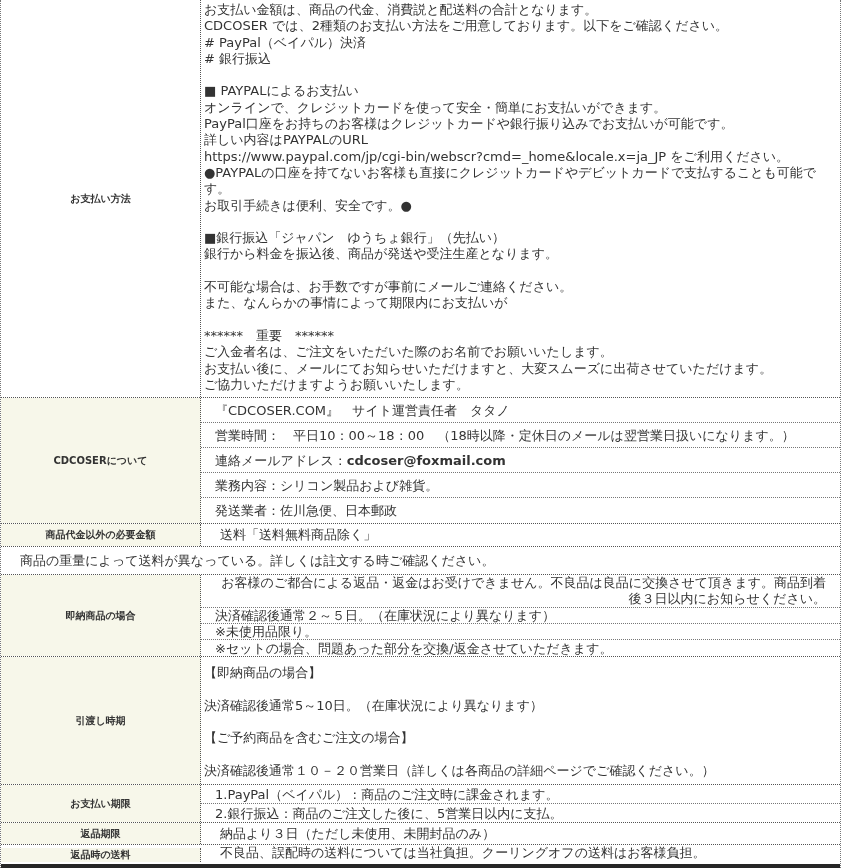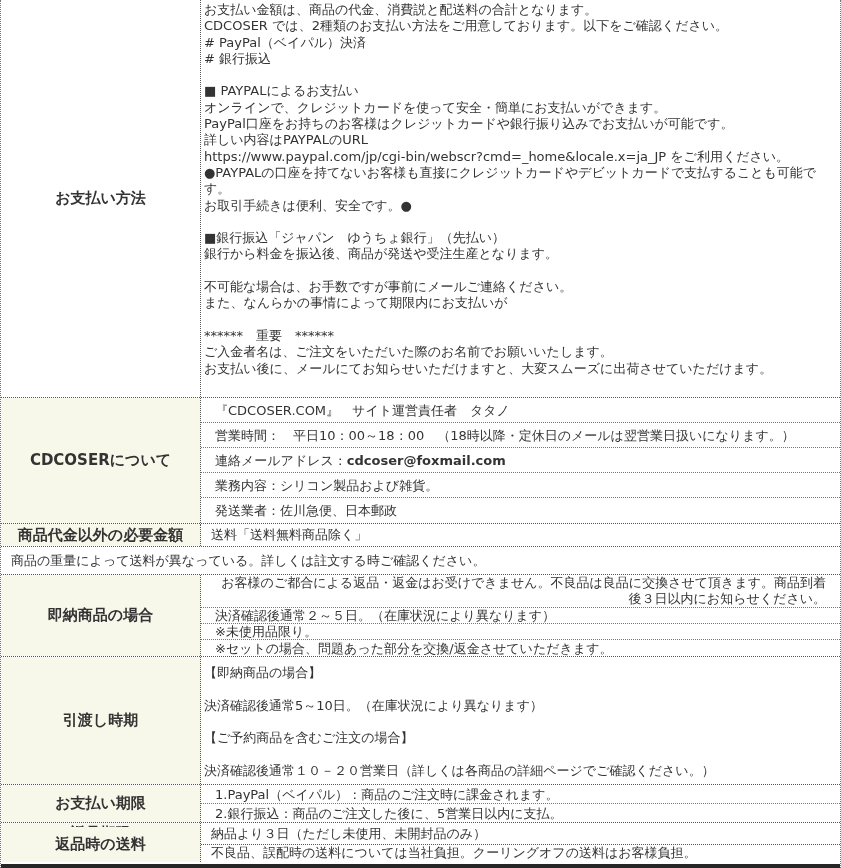--- a/index.html
+++ b/index.html
@@ -6,35 +6,35 @@
   body{font-family:"DejaVu Sans","Liberation Sans",sans-serif;color:#333333;}
   .info-table{
     width:841px;height:868px;box-sizing:border-box;
     border-left:1px dotted #777;border-right:1px dotted #777;
     overflow:hidden;
   }
   .row{display:flex;box-sizing:border-box;border-bottom:1px dotted #555;width:100%;}
   .label-cell{
     flex:0 0 200px;width:200px;box-sizing:border-box;
     display:flex;align-items:center;justify-content:center;
-    font-weight:bold;font-size:15px;text-align:center;
+    font-weight:bold;font-size:10px;text-align:center;
     border-right:1px dotted #555;background:#f7f7ea;
-    padding:8px 4px;
+    padding:0 4px;
   }
   .row-payment .label-cell{background:#ffffff;}
   .content-cell{flex:1;min-width:0;font-size:13px;box-sizing:border-box;}
   .para{padding:2px 16px 0 3px;}
   .pline{line-height:16.3px;min-height:16.3px;white-space:pre-wrap;}
   .subrow{
     display:flex;align-items:center;box-sizing:border-box;
     border-bottom:1px dotted #777;padding:0 14px;line-height:15px;text-align:right;
   }
   .subrow:last-child{border-bottom:none;}
   .subrow.top{align-items:flex-start;line-height:16px;}
-  .center-cell{display:flex;align-items:center;padding:0 10px;}
+  .center-cell{display:flex;align-items:center;padding:0 19px;}
   .bold{font-weight:bold;}
   
   .row-payment{height:398px;}
   .row-about{height:126px;}
   .row-about .subrow{height:25px;}
   .row-extra{height:23px;}
   .row-shipnote{height:28px;}
   .row-defect{height:82px;}
   .row-defect .sr1{height:33px;}
   .row-defect .sr2,.row-defect .sr3,.row-defect .sr4{height:16px;}
@@ -70,20 +70,21 @@
       <div class="pline"></div>
       <div class="pline">■銀行振込「ジャパン　ゆうちょ銀行」（先払い）</div>
       <div class="pline">銀行から料金を振込後、商品が発送や受注生産となります。</div>
       <div class="pline"></div>
       <div class="pline">不可能な場合は、お手数ですが事前にメールご連絡ください。</div>
       <div class="pline">また、なんらかの事情によって期限内にお支払いが</div>
       <div class="pline"></div>
       <div class="pline">******　重要　******</div>
       <div class="pline">ご入金者名は、ご注文をいただいた際のお名前でお願いいたします。</div>
       <div class="pline">お支払い後に、メールにてお知らせいただけますと、大変スムーズに出荷させていただけます。</div>
+      <div class="pline">ご協力いただけますようお願いいたします。</div>
     </div>
   </div>
 
   <div class="row row-about">
     <div class="label-cell">CDCOSERについて</div>
     <div class="content-cell">
       <div class="subrow">
         <span>『CDCOSER.COM』　サイト運営責任者　タタノ</span>
       </div>
       <div class="subrow">

